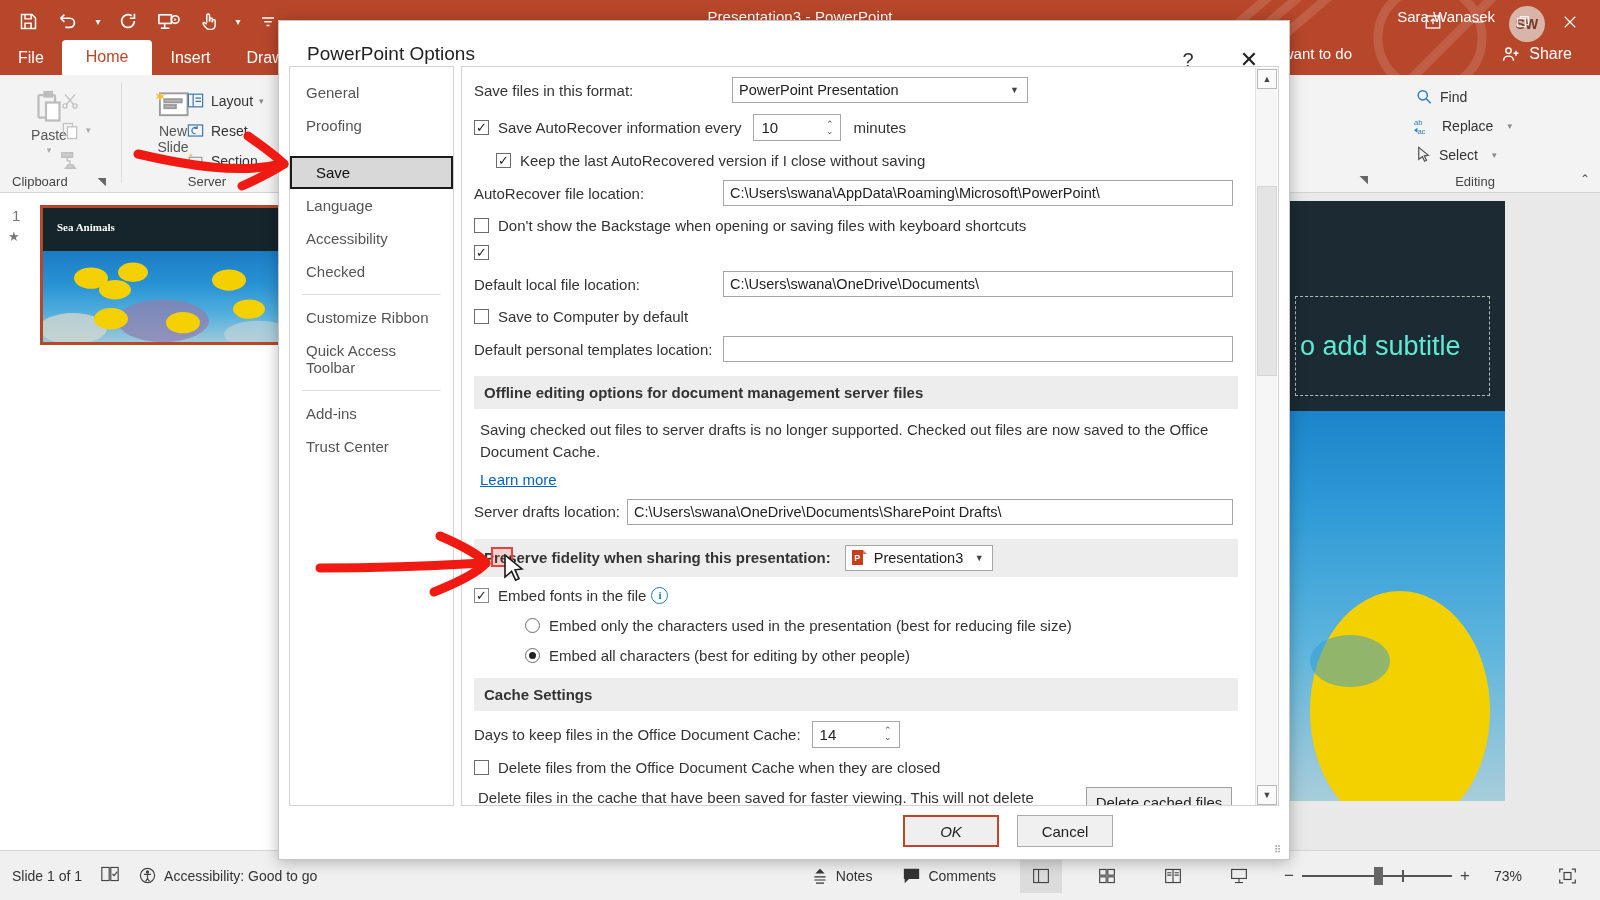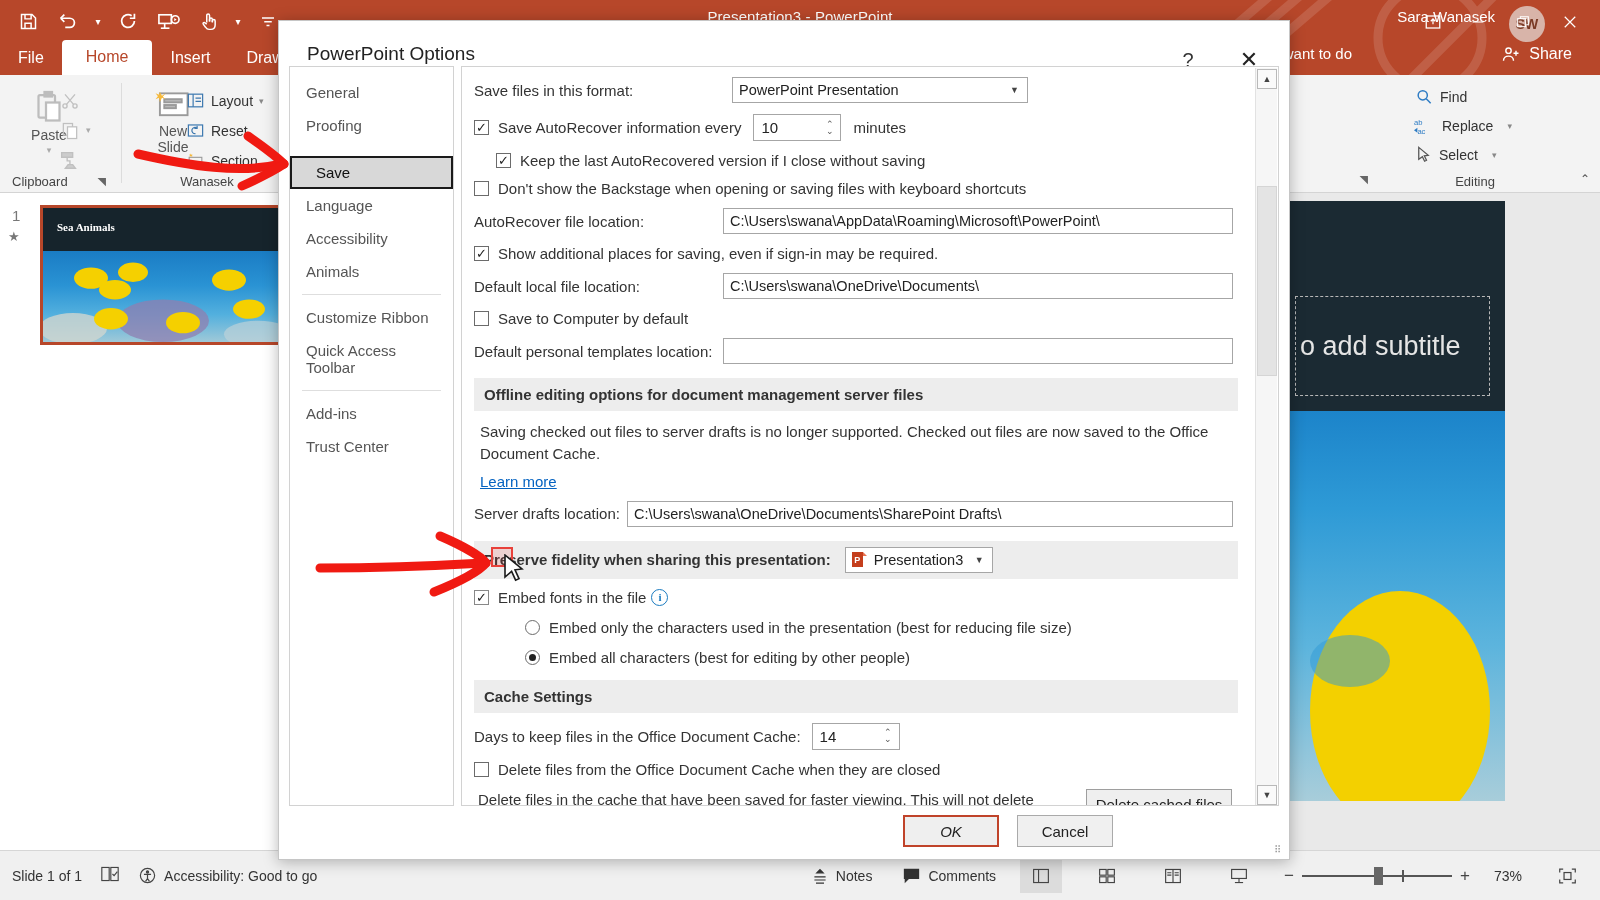--- a/index.html
+++ b/index.html
@@ -94,21 +94,21 @@
   .canvas {
     position: absolute; top: 193px; left: 290px; width: 1310px; height: 657px;
     background: #e9e9e9;
   }
   .slide {
     position: absolute; top: 8px; left: 1000px; width: 215px; height: 600px;
     background: #1b2a33; overflow: hidden;
   }
   .slide-sub {
     position: absolute; top: 95px; left: 5px; width: 195px; height: 100px;
-    border: 1px dashed #b9b9b9; color: #e5e5e5; font-size: 27px;
+    border: 1px dashed #b9b9b9; color: #5eead4; font-size: 27px;
     display: flex; align-items: center; padding-left: 4px; white-space: nowrap;
   }
   .slide-band { position: absolute; left: 0; right: 0; top: 210px; bottom: 0;
     background: linear-gradient(180deg,#1c84ca 0%, #2e9ad6 25%, #5cb4dd 60%, #a8cdda 100%); }
 
   
   .statusbar {
     position: absolute; bottom: 0; left: 0; width: 1600px; height: 50px;
     background: #f0f0f0; border-top: 1px solid #d6d6d6;
     display: flex; align-items: center; font-size: 14px; color: #333;
@@ -377,21 +377,21 @@
         </svg>
         <span>Reset</span>
       </div>
       <div class="small-btn" style="position:absolute;top:76px;left:64px">
         <svg width="19" height="19" viewBox="0 0 24 24" fill="none" stroke="#9a9a9a" stroke-width="1.4">
           <rect x="4" y="8" width="16" height="12"></rect>
           <path d="M6 3l.8 1.8L8.5 4 7.3 5.5 8.8 6.6 7 6.4 6.4 8.4 5.8 6.4 4 6.8 5 5.4 3.6 4.3 5.3 4.6z" fill="#f6b93b" stroke="none"></path>
         </svg>
         <span>Section</span>
       </div>
-      <div class="rgroup-label">Wanasek</div>
+      <div class="rgroup-label">Server</div>
     </div>
     <div class="rg-sep" style="left:293px"></div>
 
     <div class="rgroup" style="right:40px; width:170px">
       <div class="small-btn" style="position:absolute;top:12px;left:24px">
         <svg width="20" height="20" viewBox="0 0 24 24" fill="none" stroke="#2e7cc4" stroke-width="1.8">
           <circle cx="10.5" cy="10" r="5.5"></circle>
             <path d="M14.7 14.2L20 19.5"></path>
         </svg>
         <span>Find</span>
@@ -539,21 +539,21 @@
     <div class="dlg-title">PowerPoint Options</div>
     <div class="dlg-help">?</div>
     <div class="dlg-close">✕</div>
 
     <div class="nav">
       <div class="nav-item">General</div>
       <div class="nav-item">Proofing</div>
       <div class="nav-item sel">Save</div>
       <div class="nav-item">Language</div>
       <div class="nav-item">Accessibility</div>
-      <div class="nav-item">Animals</div>
+      <div class="nav-item">Checked</div>
       <div class="nav-sep"></div>
       <div class="nav-item">Customize Ribbon</div>
       <div class="nav-item">Quick Access Toolbar</div>
       <div class="nav-sep"></div>
       <div class="nav-item">Add-ins</div>
       <div class="nav-item">Trust Center</div>
     </div>
 
     <div class="panel">
       <div class="pbody">
@@ -578,32 +578,31 @@
           </span>
           <span class="lbl" style="margin-left:12px">minutes</span>
         </div>
 
         <div class="row" style="padding-left:22px">
           <span class="cb">✓</span>
           <span class="lbl">Keep the last AutoRecovered version if I close without saving</span>
         </div>
 
         <div class="row">
+          <span class="lbl" style="width:249px">AutoRecover file location:</span>
+          <span class="ti" style="width:510px">C:\Users\swana\AppData\Roaming\Microsoft\PowerPoint\</span>
+        </div>
+
+        <div class="row">
           <span class="cb"></span>
           <span class="lbl">Don't show the Backstage when opening or saving files with keyboard shortcuts</span>
         </div>
 
         <div class="row">
-          <span class="lbl" style="width:249px">AutoRecover file location:</span>
-          <span class="ti" style="width:510px">C:\Users\swana\AppData\Roaming\Microsoft\PowerPoint\</span>
-        </div>
-
-        <div class="row">
           <span class="cb">✓</span>
-          <span class="lbl">Show additional places for saving, even if sign-in may be required.</span>
         </div>
 
         <div class="row">
           <span class="lbl" style="width:249px">Default local file location:</span>
           <span class="ti" style="width:510px">C:\Users\swana\OneDrive\Documents\</span>
         </div>
 
         <div class="row">
           <span class="cb"></span>
           <span class="lbl">Save to Computer by default</span>

